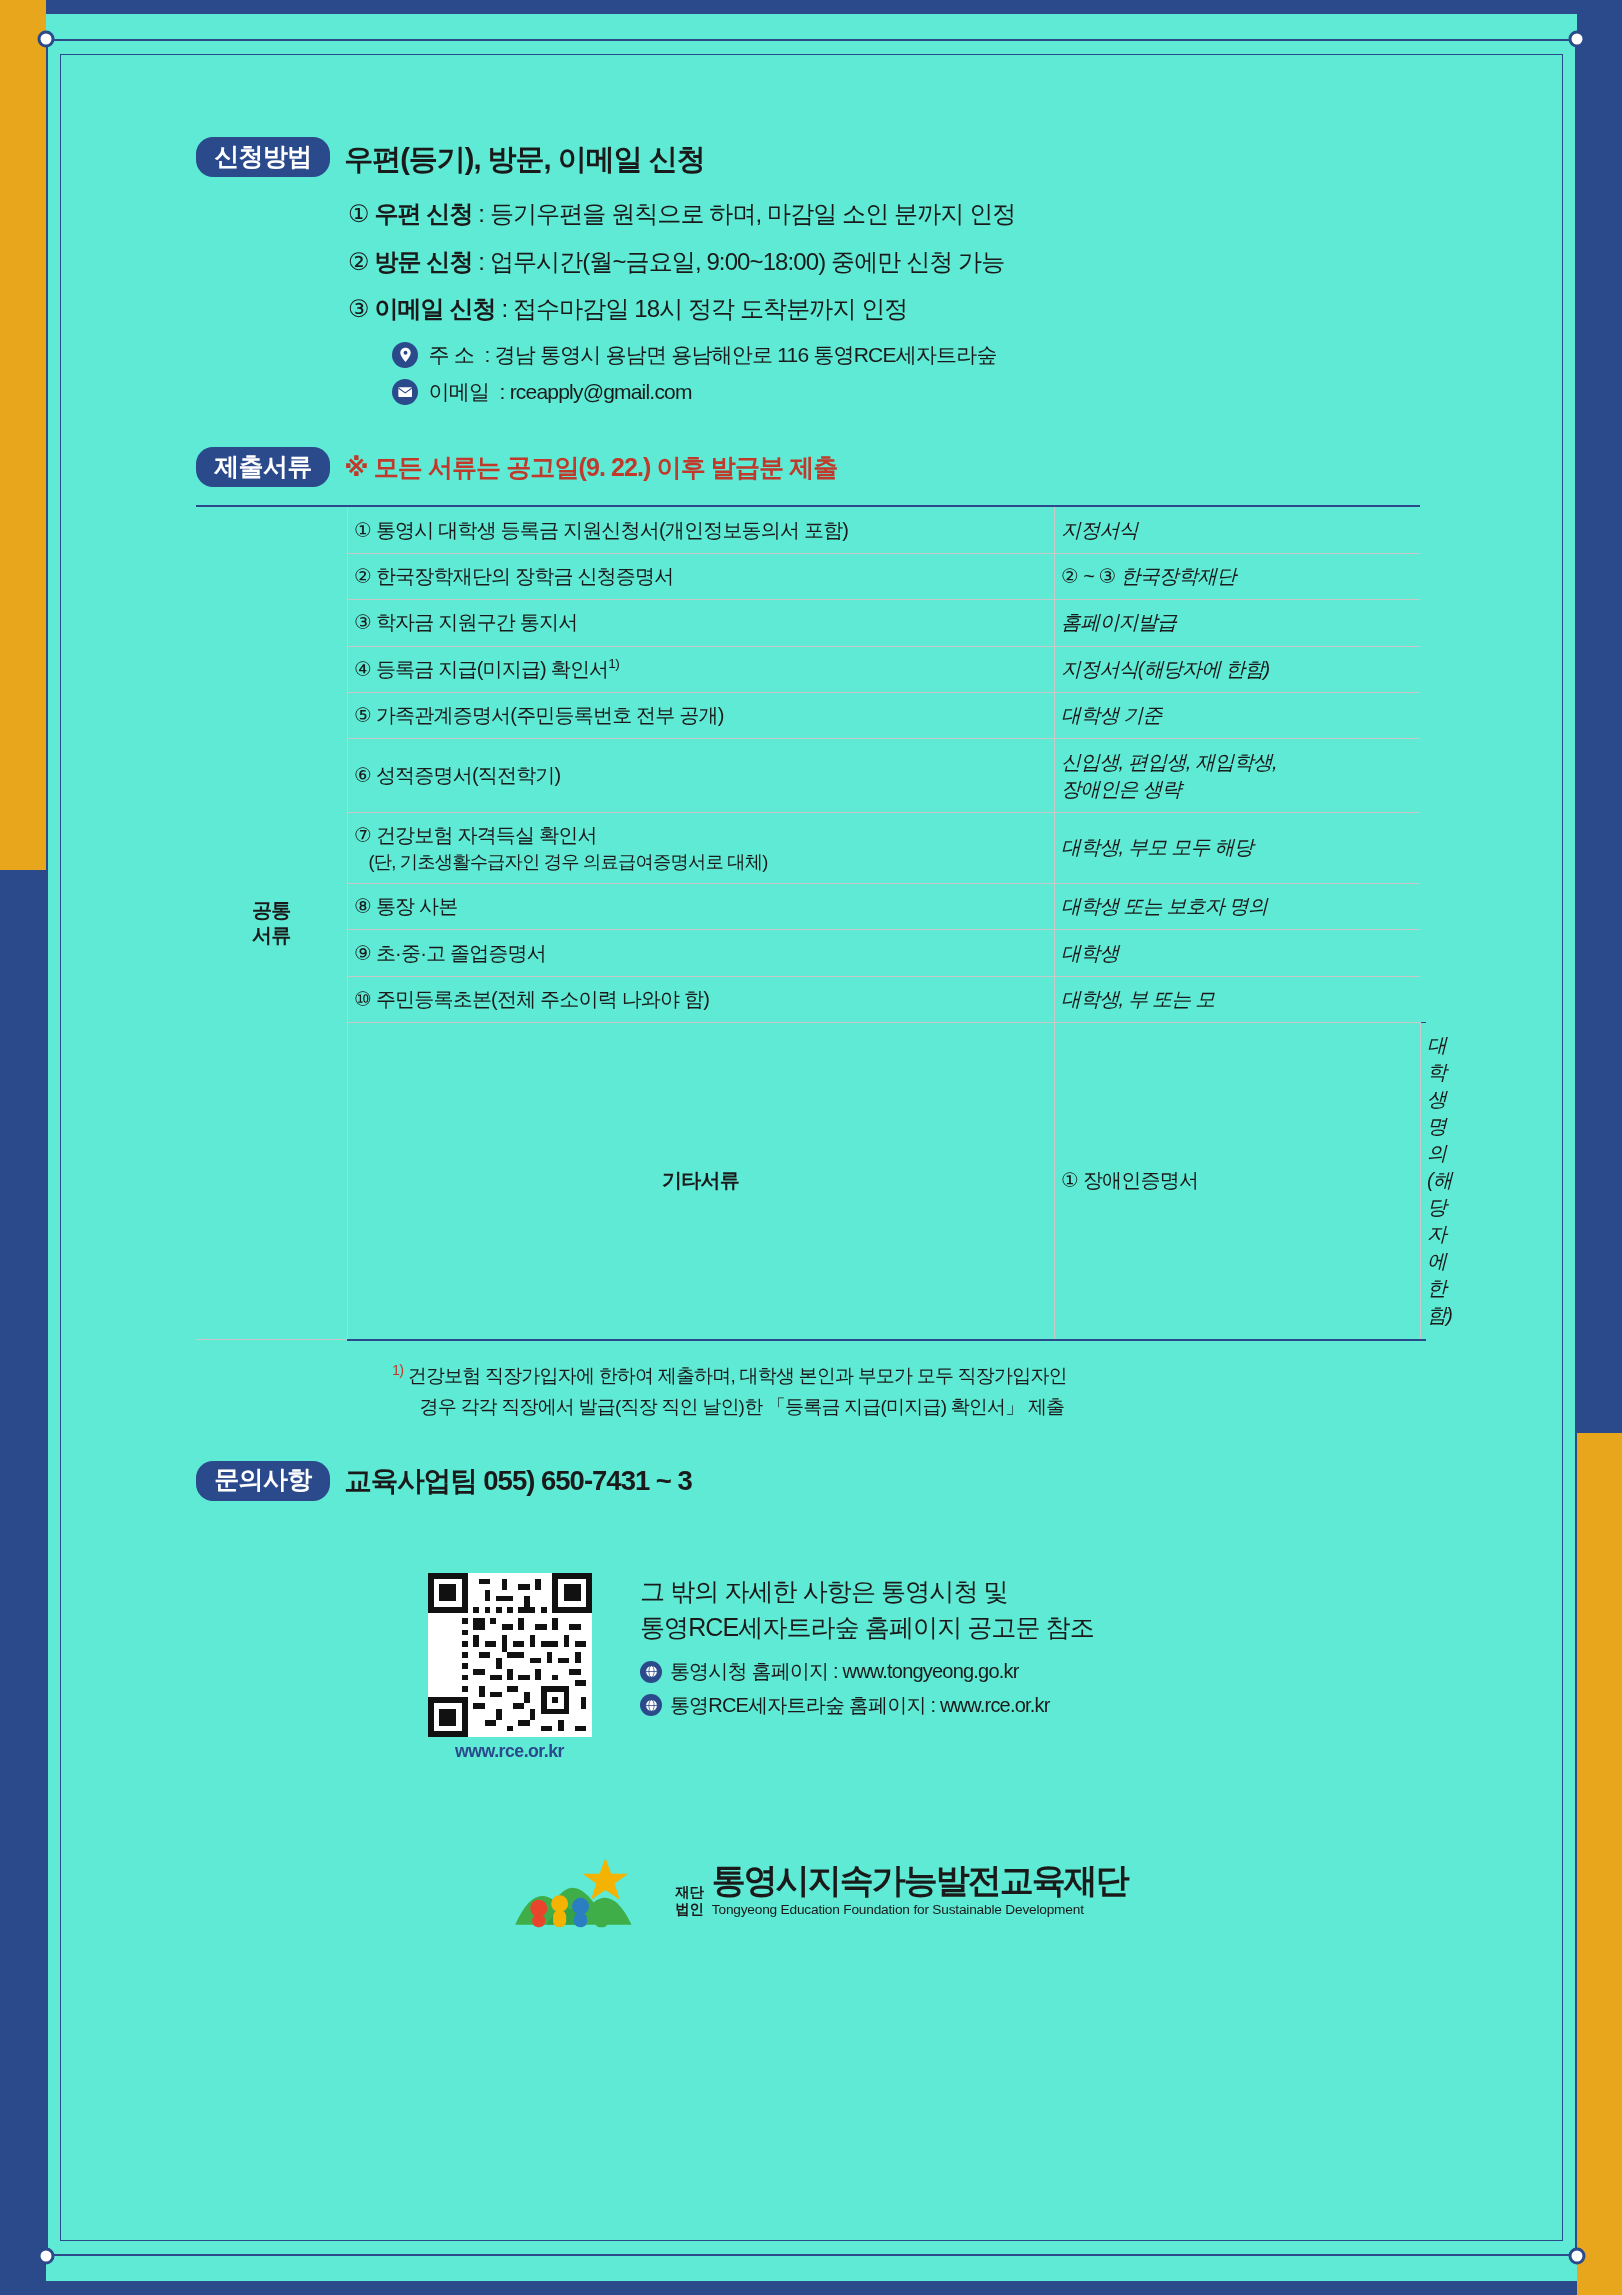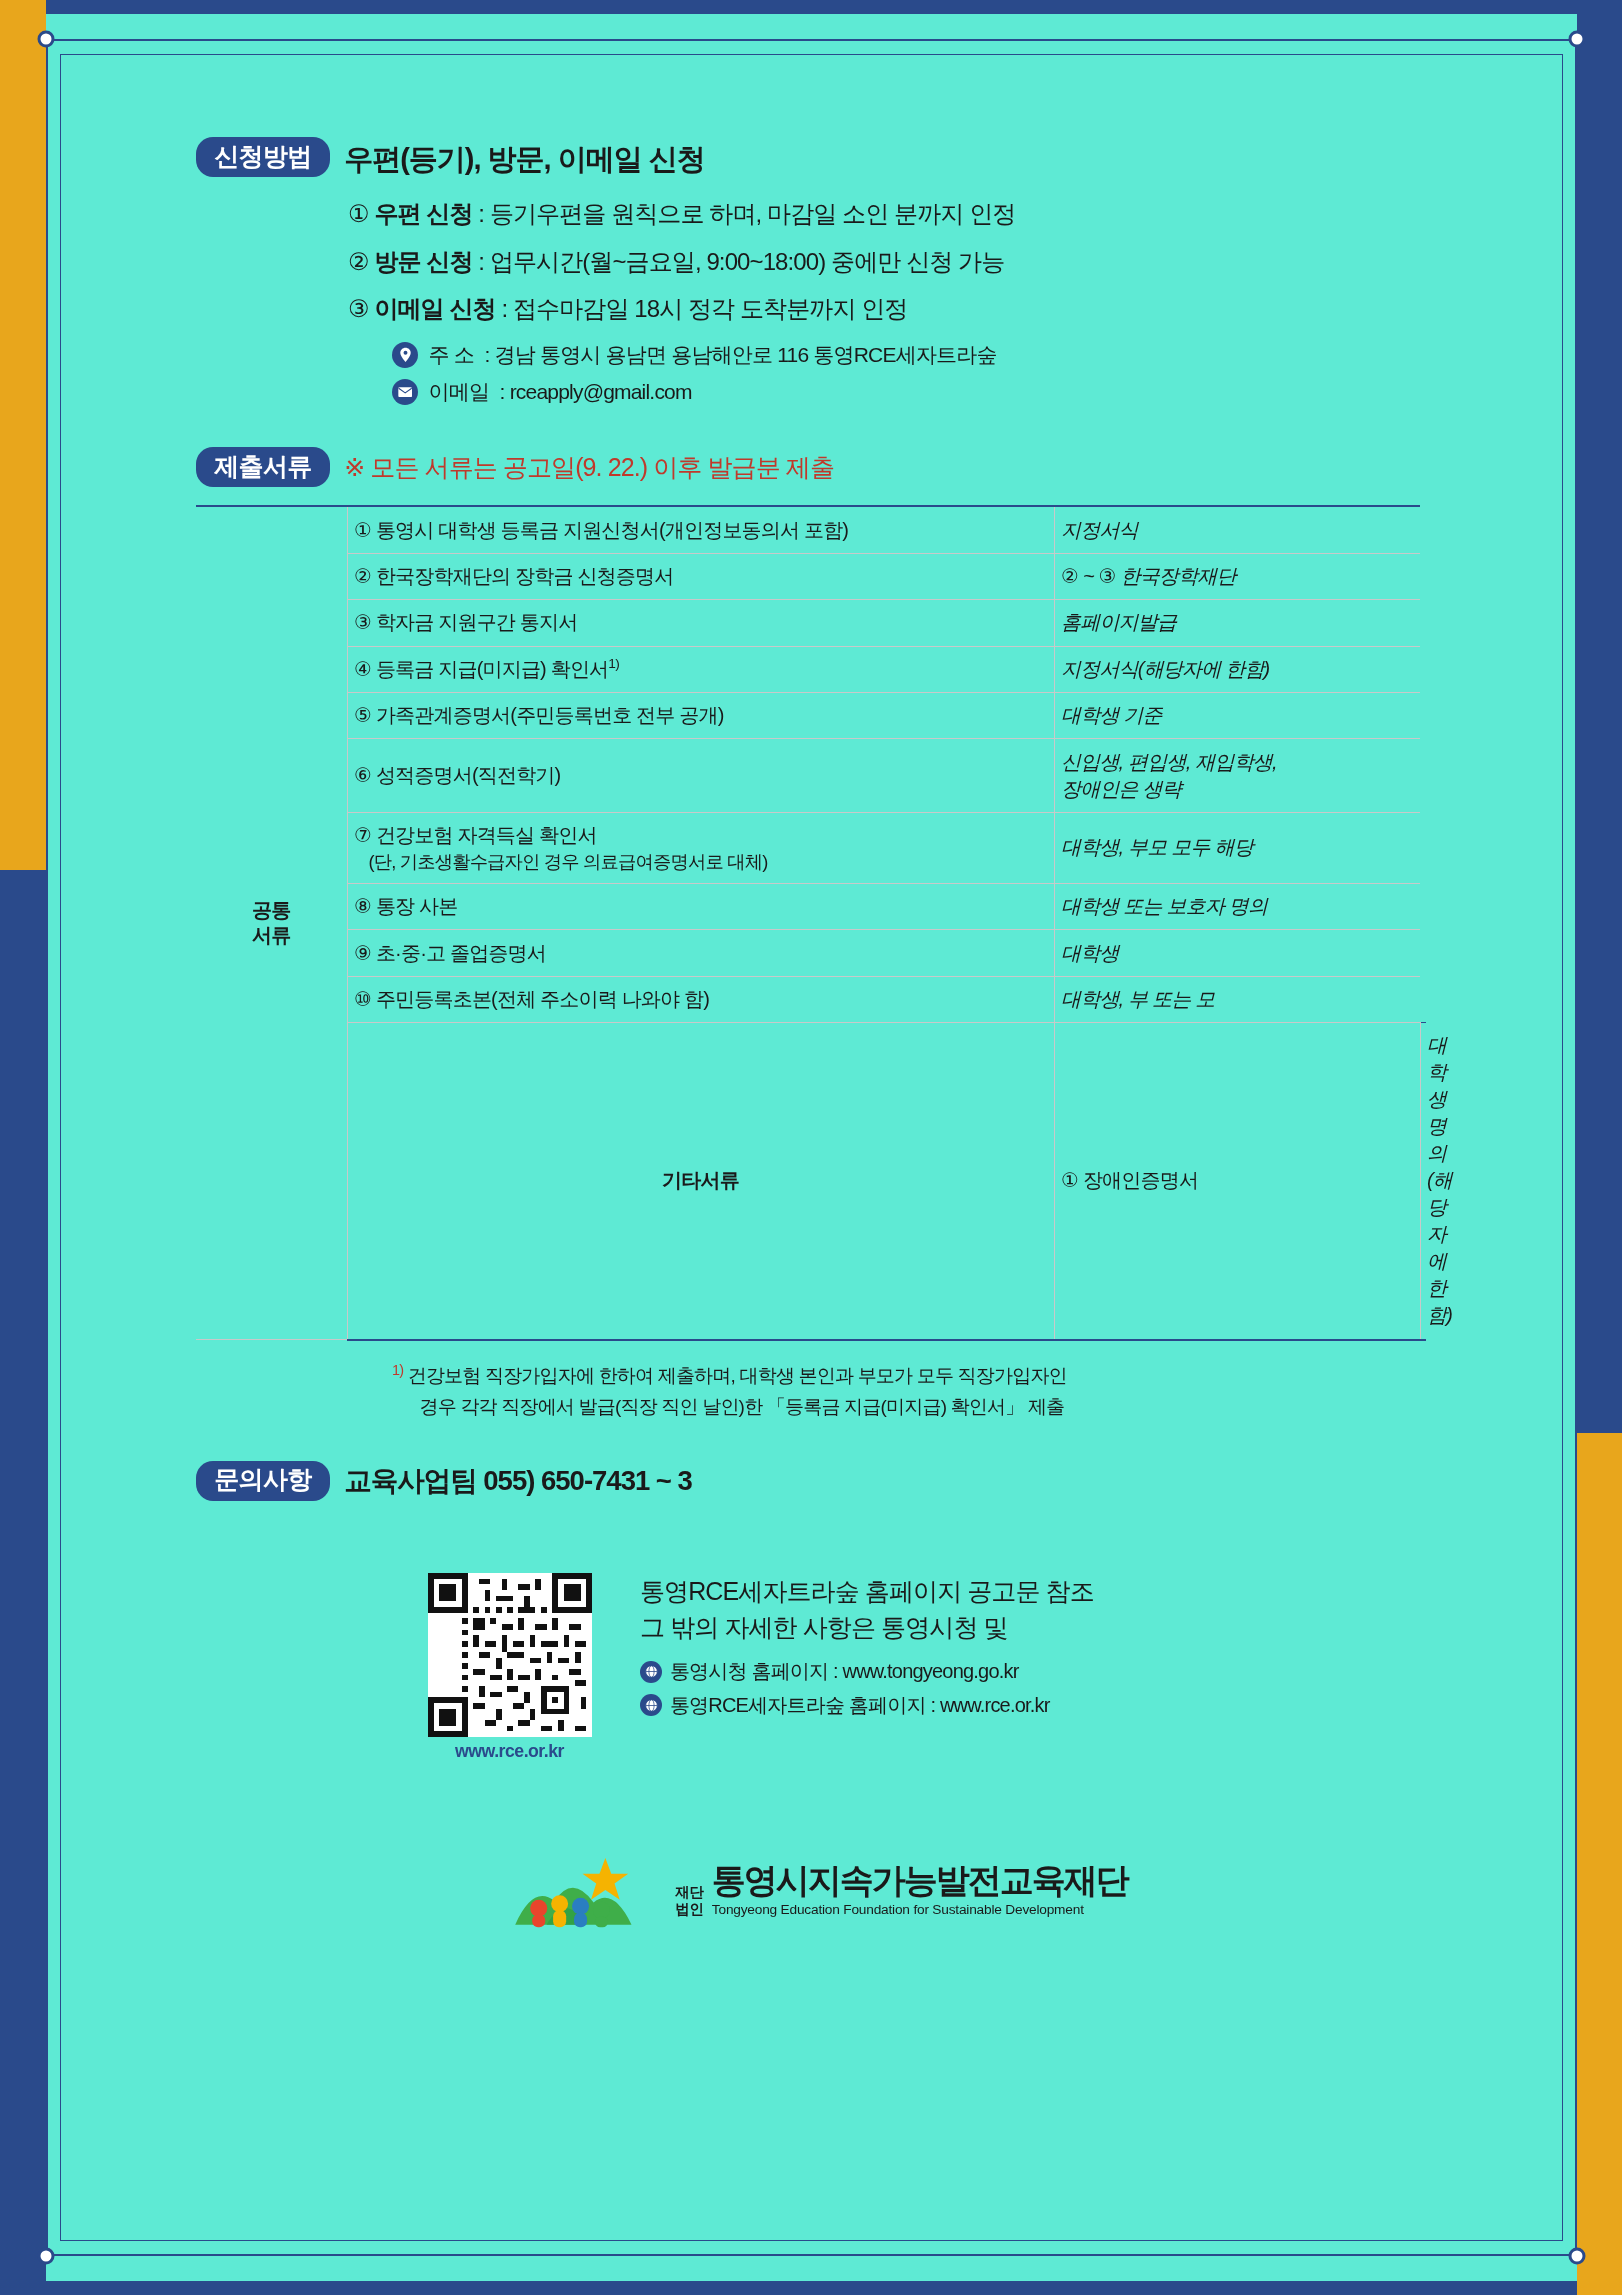--- a/index.html
+++ b/index.html
@@ -119,21 +119,21 @@
     font-size:14.4px; line-height:1;
     flex:0 0 auto;
   }
   .ico-pin { border-radius:50% 50% 50% 50%; }
 
   .docs-head {
     margin-top:41px;
     display:flex; align-items:flex-start; gap:14.4px;
   }
   .docs-note {
-    font-size:25px; font-weight:normal; color:#c0392b;
+    font-size:25px; font-weight:bold; color:#c0392b;
     letter-spacing:-0.9px; margin-top:3.9px;
   }
 
   
   table.docs {
     margin-top:18.3px;
     border-collapse:collapse;
     width:1230px;
     table-layout:fixed;
   }
@@ -470,22 +470,22 @@
               <rect x="27" y="22" width="1" height="2"></rect>
                 <rect x="26" y="19" width="2" height="1"></rect>
             </g>
           </svg>
         </div>
         <div class="qr-url">www.rce.or.kr</div>
       </div>
 
       <div class="qr-text">
         <div class="big">
+          <div>그 밖의 자세한 사항은 통영시청 및</div>
           <div>통영RCE세자트라숲 홈페이지 공고문 참조</div>
-          <div>그 밖의 자세한 사항은 통영시청 및</div>
         </div>
         <div class="small">
           <span class="ico-globe">
             <svg width="13" height="13" viewBox="0 0 20 20" aria-hidden="true">
               <circle cx="10" cy="10" r="9" fill="#ffffff"></circle>
               <circle cx="10" cy="10" r="9" fill="none" stroke="#2a4a8b" stroke-width="1.4"></circle>
               <ellipse cx="10" cy="10" rx="4" ry="9" fill="none" stroke="#2a4a8b" stroke-width="1.2"></ellipse>
               <line x1="1" y1="10" x2="19" y2="10" stroke="#2a4a8b" stroke-width="1.2"></line>
             </svg>
           </span>

